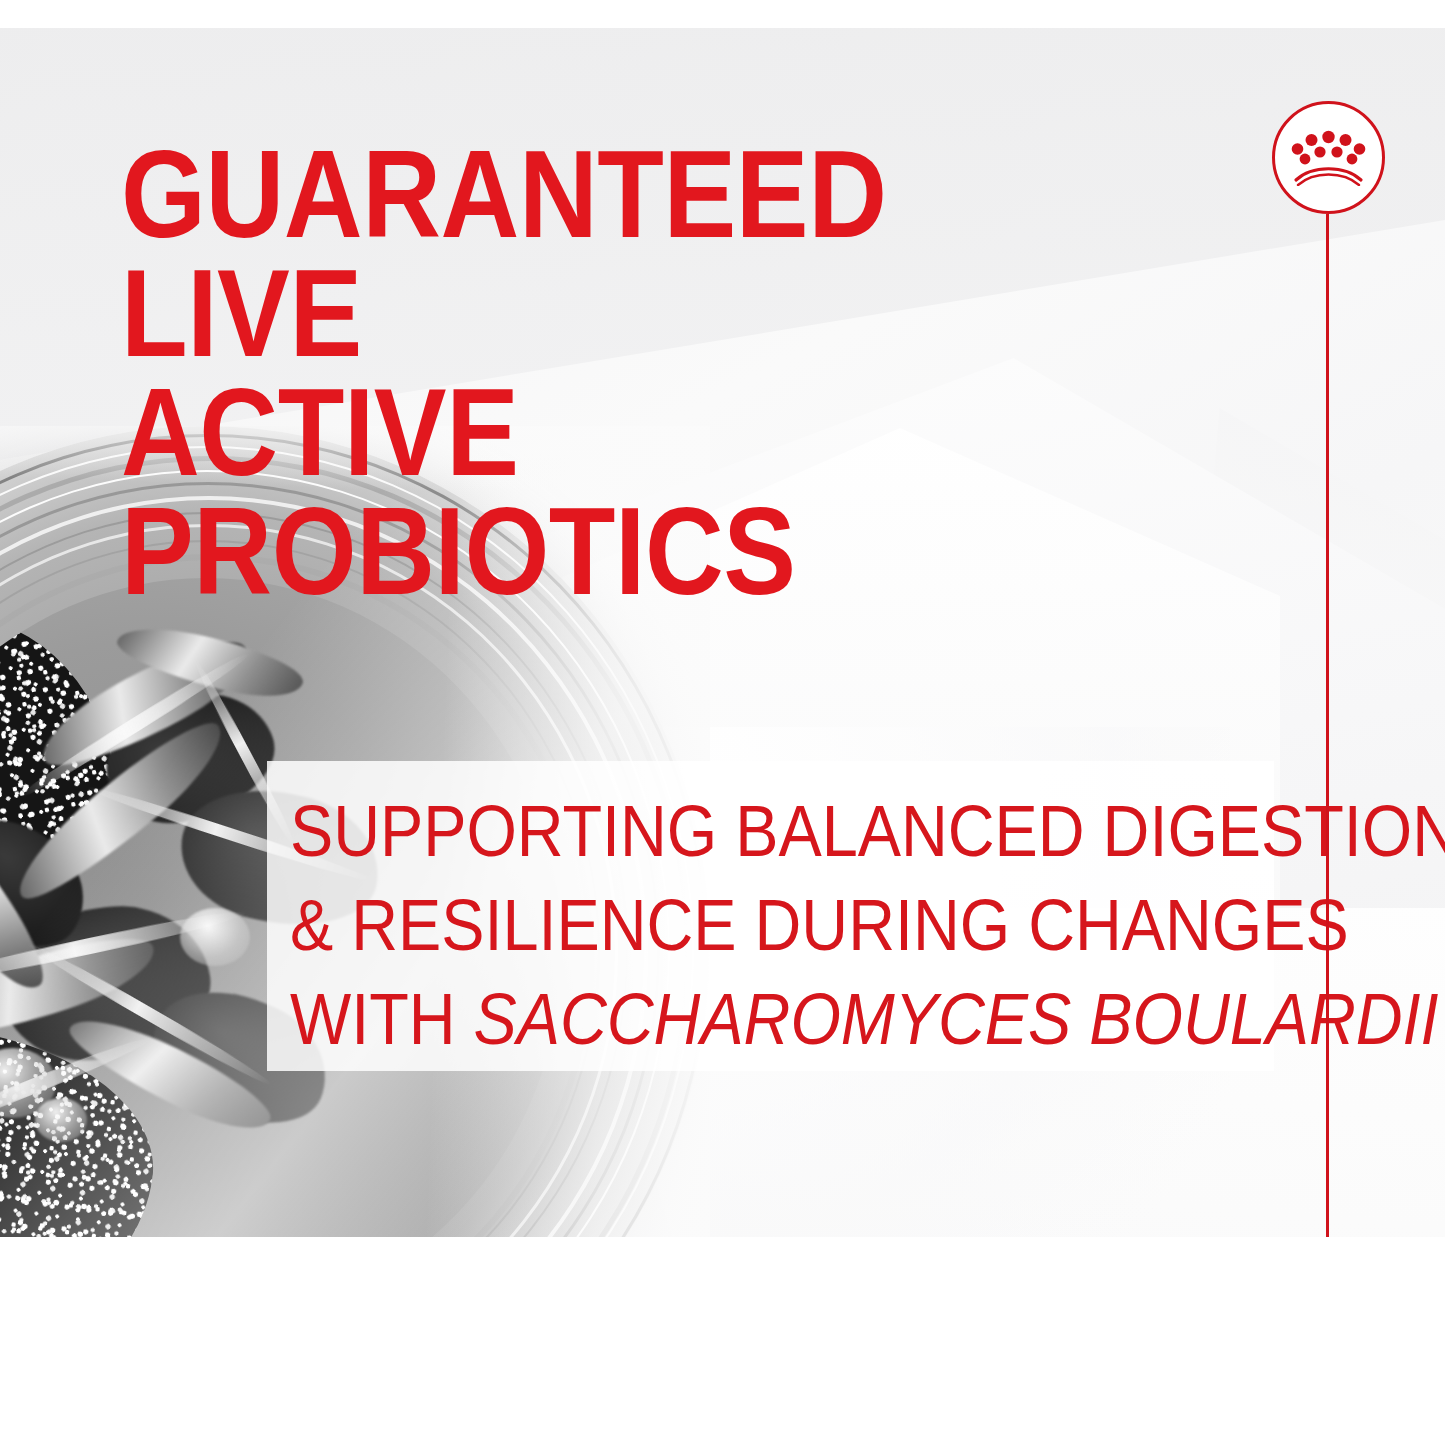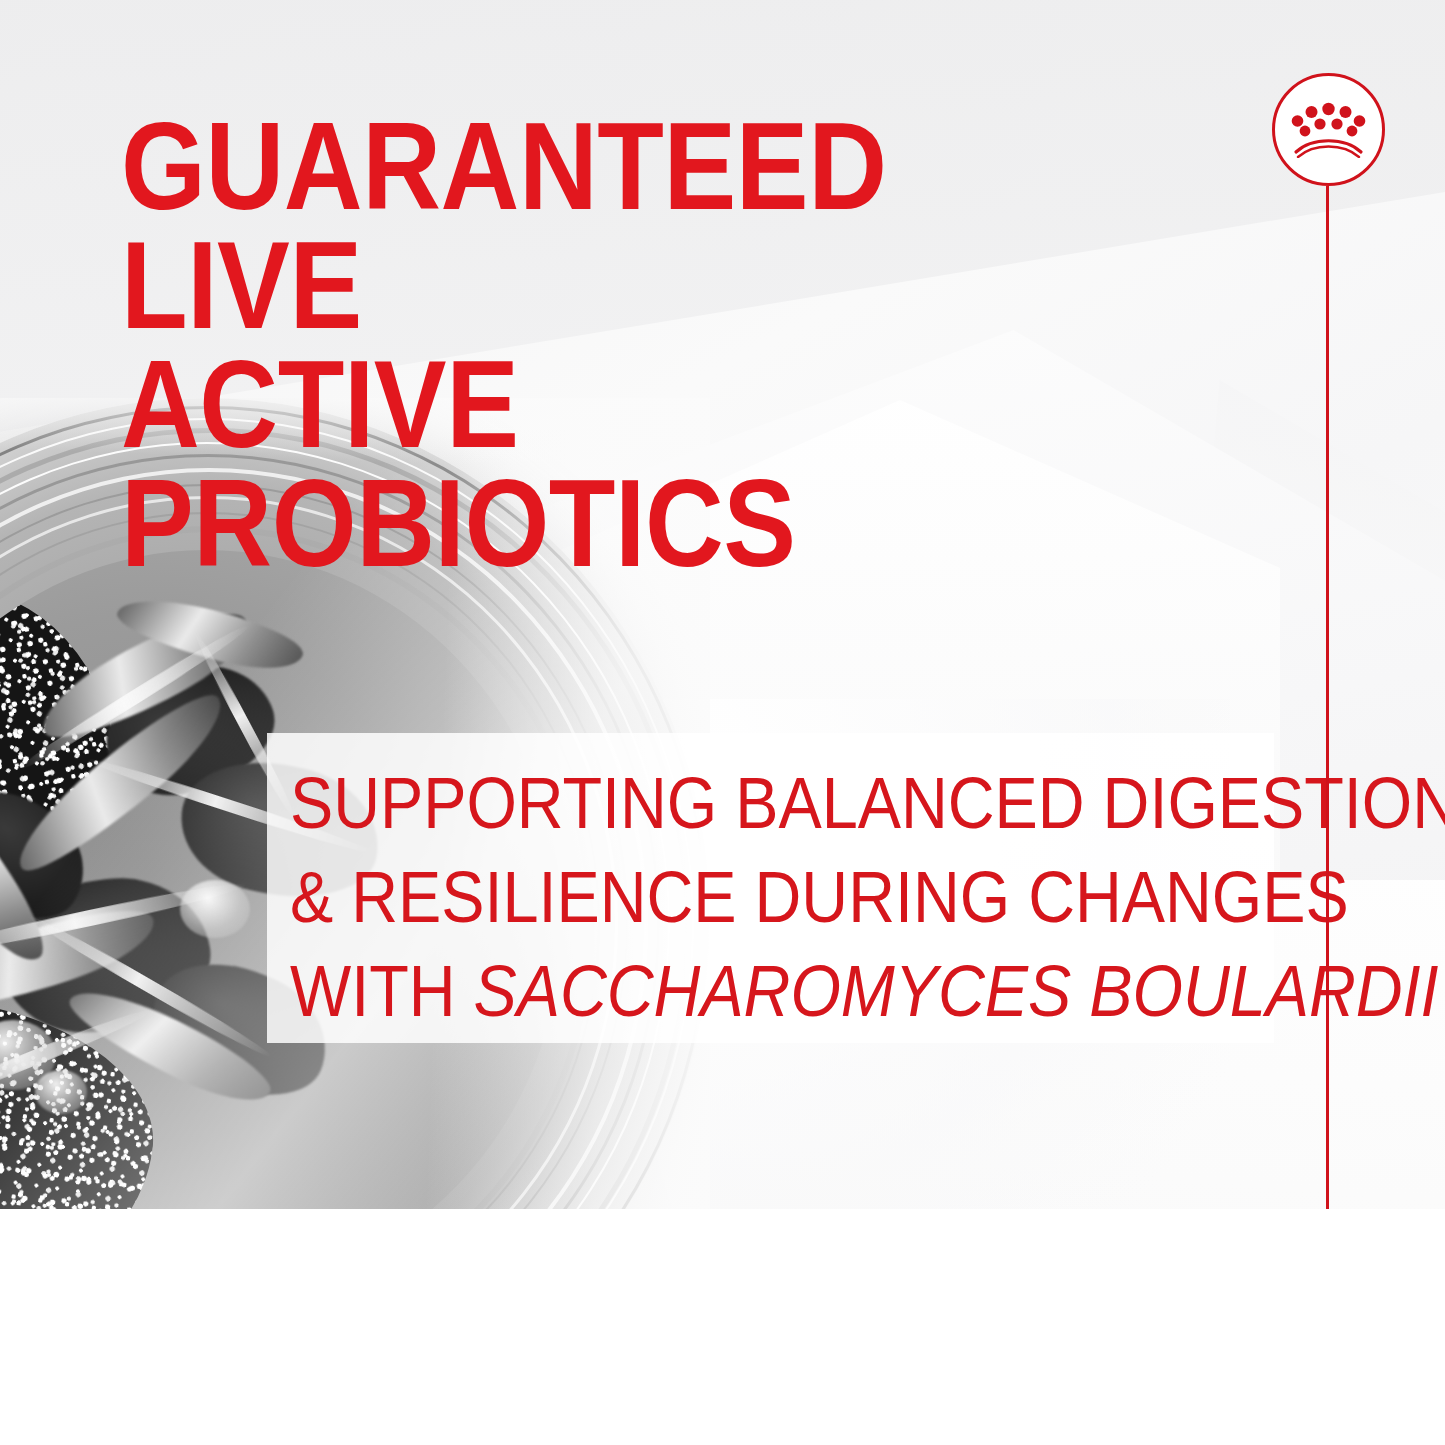--- a/index.html
+++ b/index.html
@@ -8,20 +8,21 @@
     background: #ffffff;
   }
 
   #stage {
     position: relative;
     width: 1445px;
     height: 1209px;
     overflow: hidden;
     background: #fbfbfb;
     font-family: "Liberation Sans", sans-serif;
+    margin-top: 28px;
   }
 
   
   .bg-base {
     position: absolute;
     inset: 0;
     background:
       linear-gradient(152deg, #f2f2f3 0%, #fafafa 38%, #f6f6f7 60%, #fcfcfc 100%);
   }
   .bg-facet {

